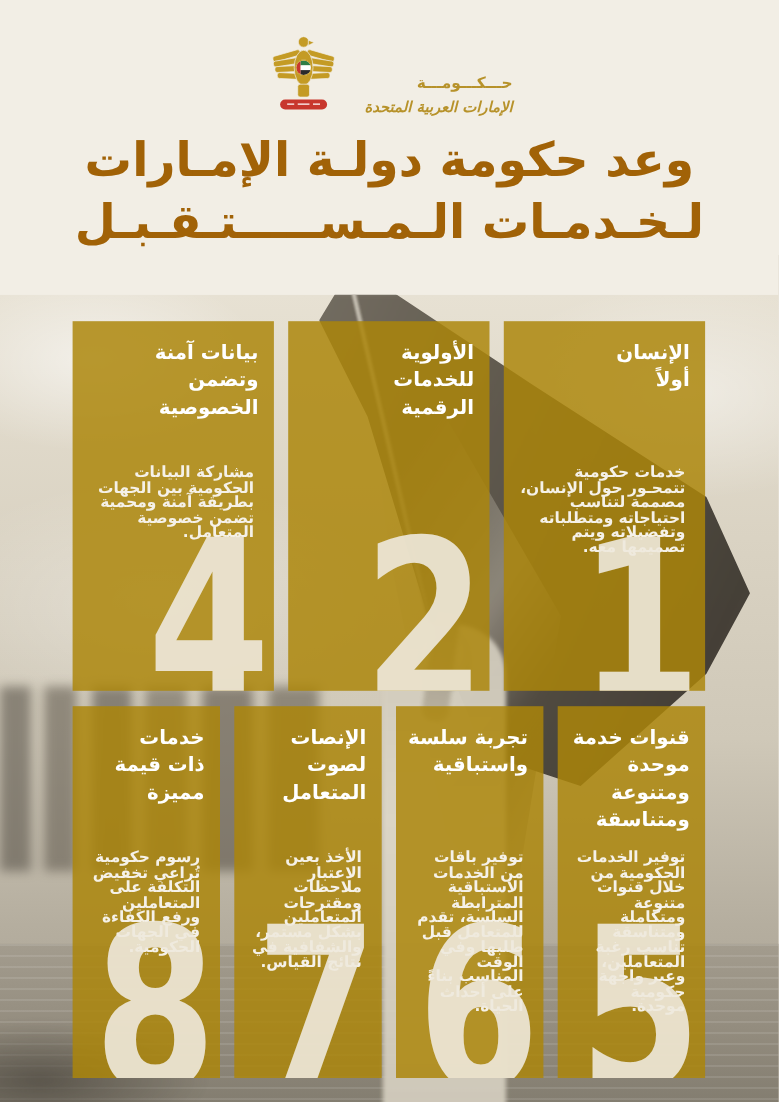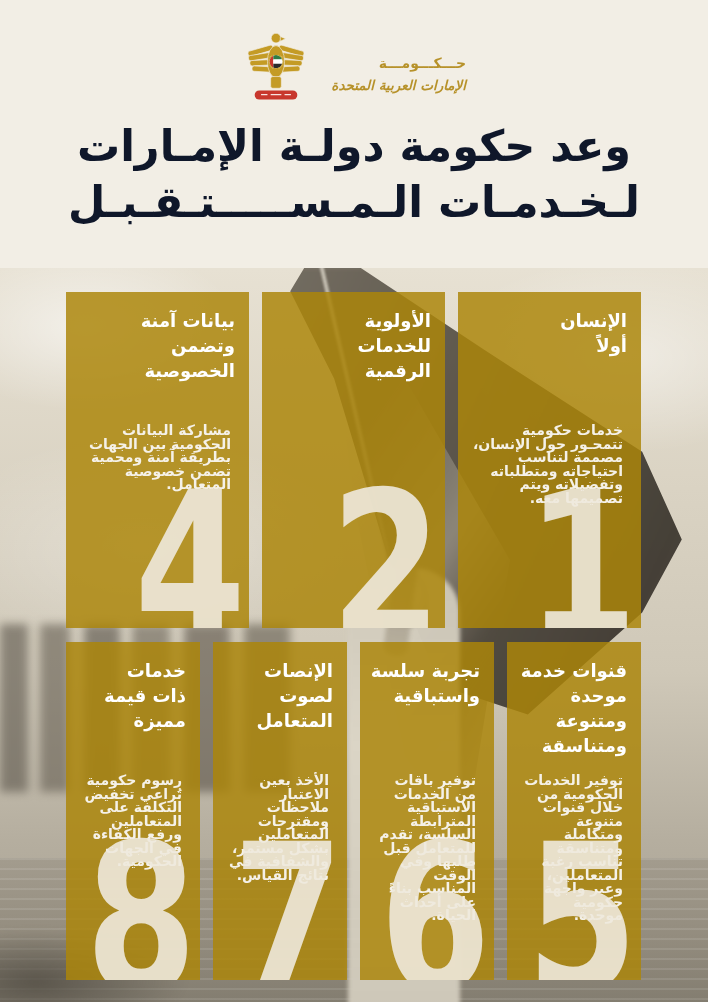--- a/index.html
+++ b/index.html
@@ -47,27 +47,27 @@
   .water{position:absolute; left:0; top:590px; width:708px; height:144px;
     background:
       repeating-linear-gradient(180deg, rgba(255,255,255,.10) 0 2px, rgba(0,0,0,0) 2px 10px),
       linear-gradient(180deg,#a39c8e 0%,#938c7e 55%,#837d70 100%);}
   .rocks{position:absolute; left:-30px; top:660px; width:220px; height:90px;
     background:radial-gradient(ellipse at 30% 60%, #4f4a41 0%, rgba(79,74,65,0) 70%);
     filter:blur(4px); opacity:.8;}
 
   
   .header{position:absolute; left:0; top:0; width:708px;}
-  .logo{position:absolute; left:244px; top:30px; width:230px; display:flex; align-items:center;}
+  .logo{position:absolute; left:244px; top:30px; width:230px; display:flex; align-items:flex-end;}
   .logo svg{display:block;}
   .logo-text{direction:rtl; text-align:right; color:#b7922a; margin-right:0; margin-left:0; padding-top:12px; width:158px;}
   .logo-line1{font-size:14px; font-weight:bold; letter-spacing:1px;}
   .logo-line2{font-size:13.5px; font-weight:bold; margin-top:6px;font-style:italic;}
   .title{position:absolute; left:40px; top:118px; width:628px; direction:rtl; text-align:center;
-    color:#0f172a; font-weight:bold; font-size:43px; line-height:56px; margin:0;}
+    color:#a16207; font-weight:bold; font-size:43px; line-height:56px; margin:0;}
 
   
   .row{position:absolute; left:66px; width:575px; display:flex; direction:rtl; gap:13px;}
   .row-top{top:292px; height:336px;}
   .row-bottom{top:642px; height:338px;}
   .card{position:relative; flex:1 1 0; overflow:hidden;
     background:rgba(172,133,10,0.84); direction:rtl;}
   .card-title{margin:0; padding:16px 14px 0 8px; min-height:112px; box-sizing:content-box;
     color:#ffffff; font-size:18px; line-height:25px; font-weight:bold;
     text-align:right; white-space:pre-line;}

